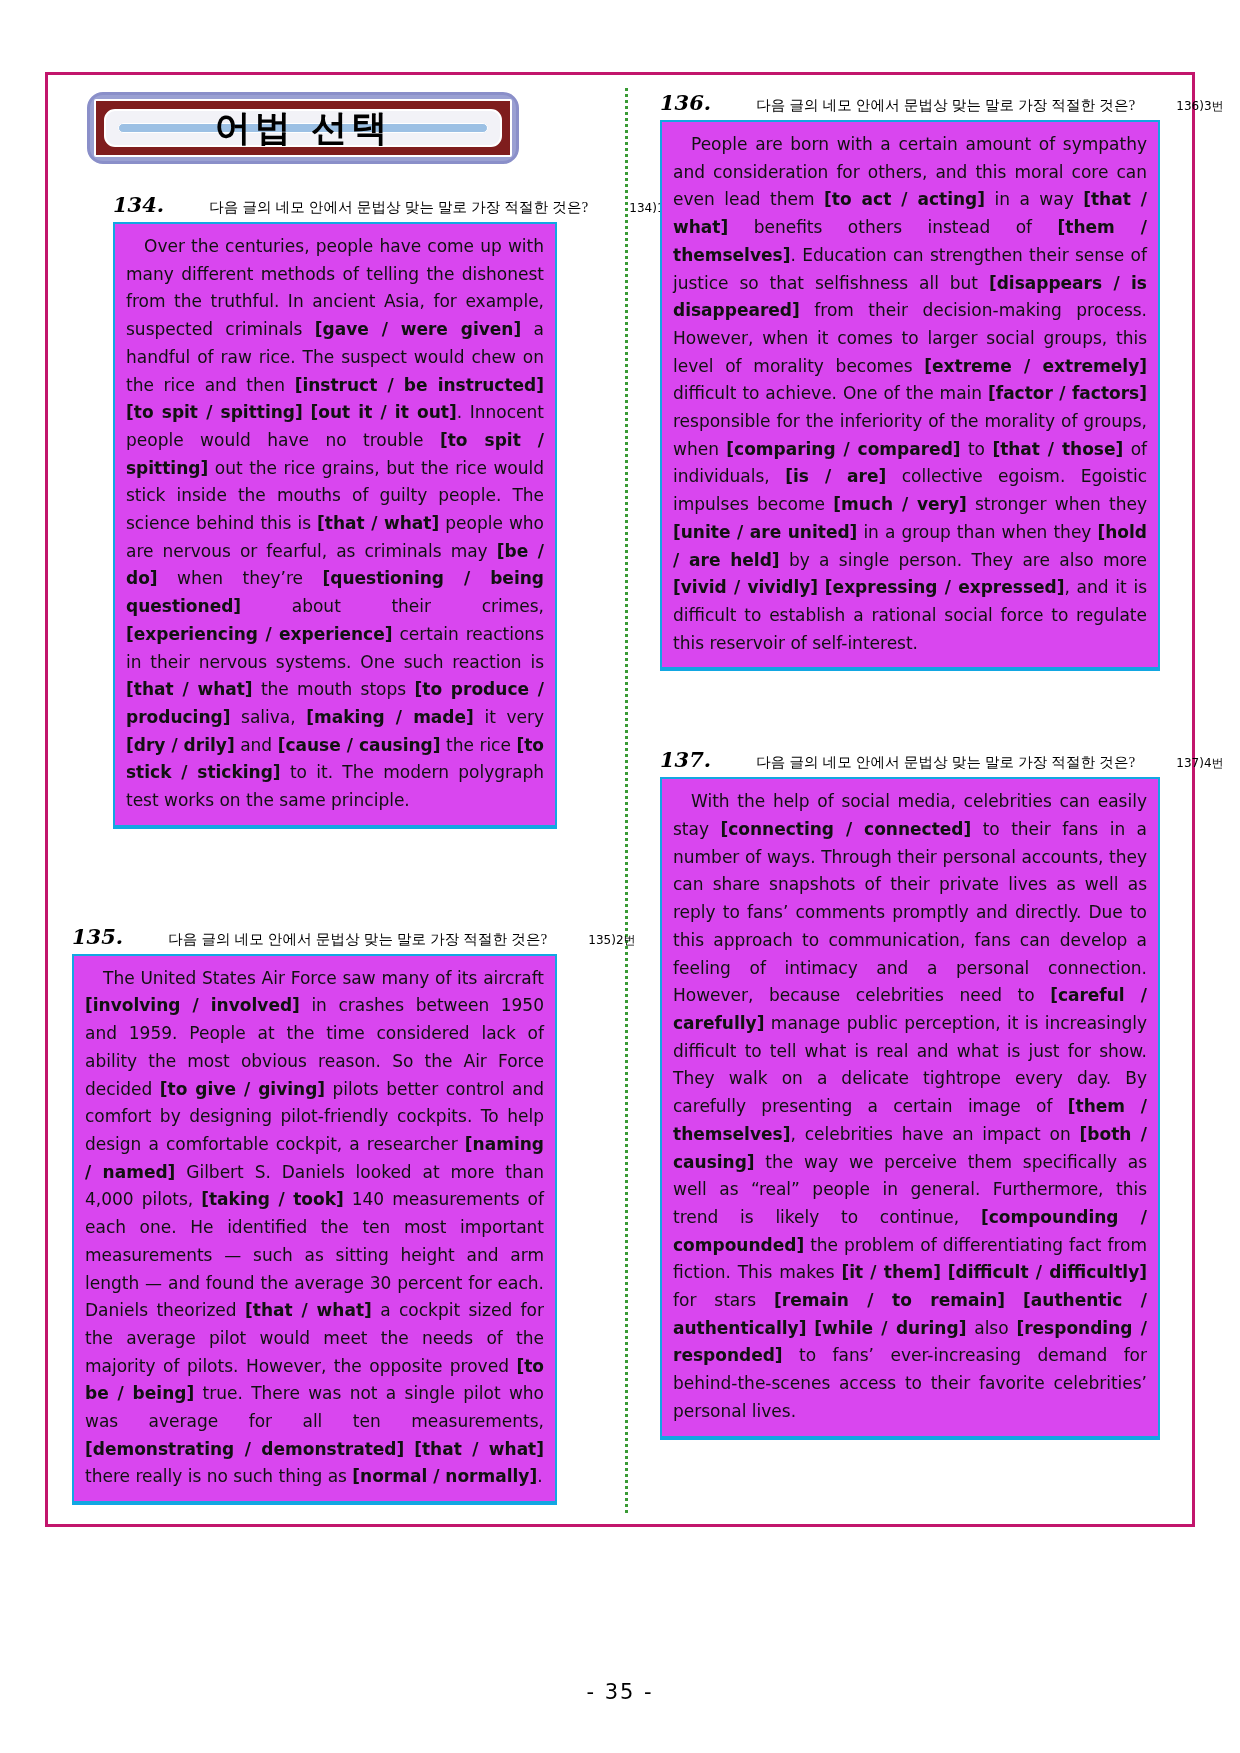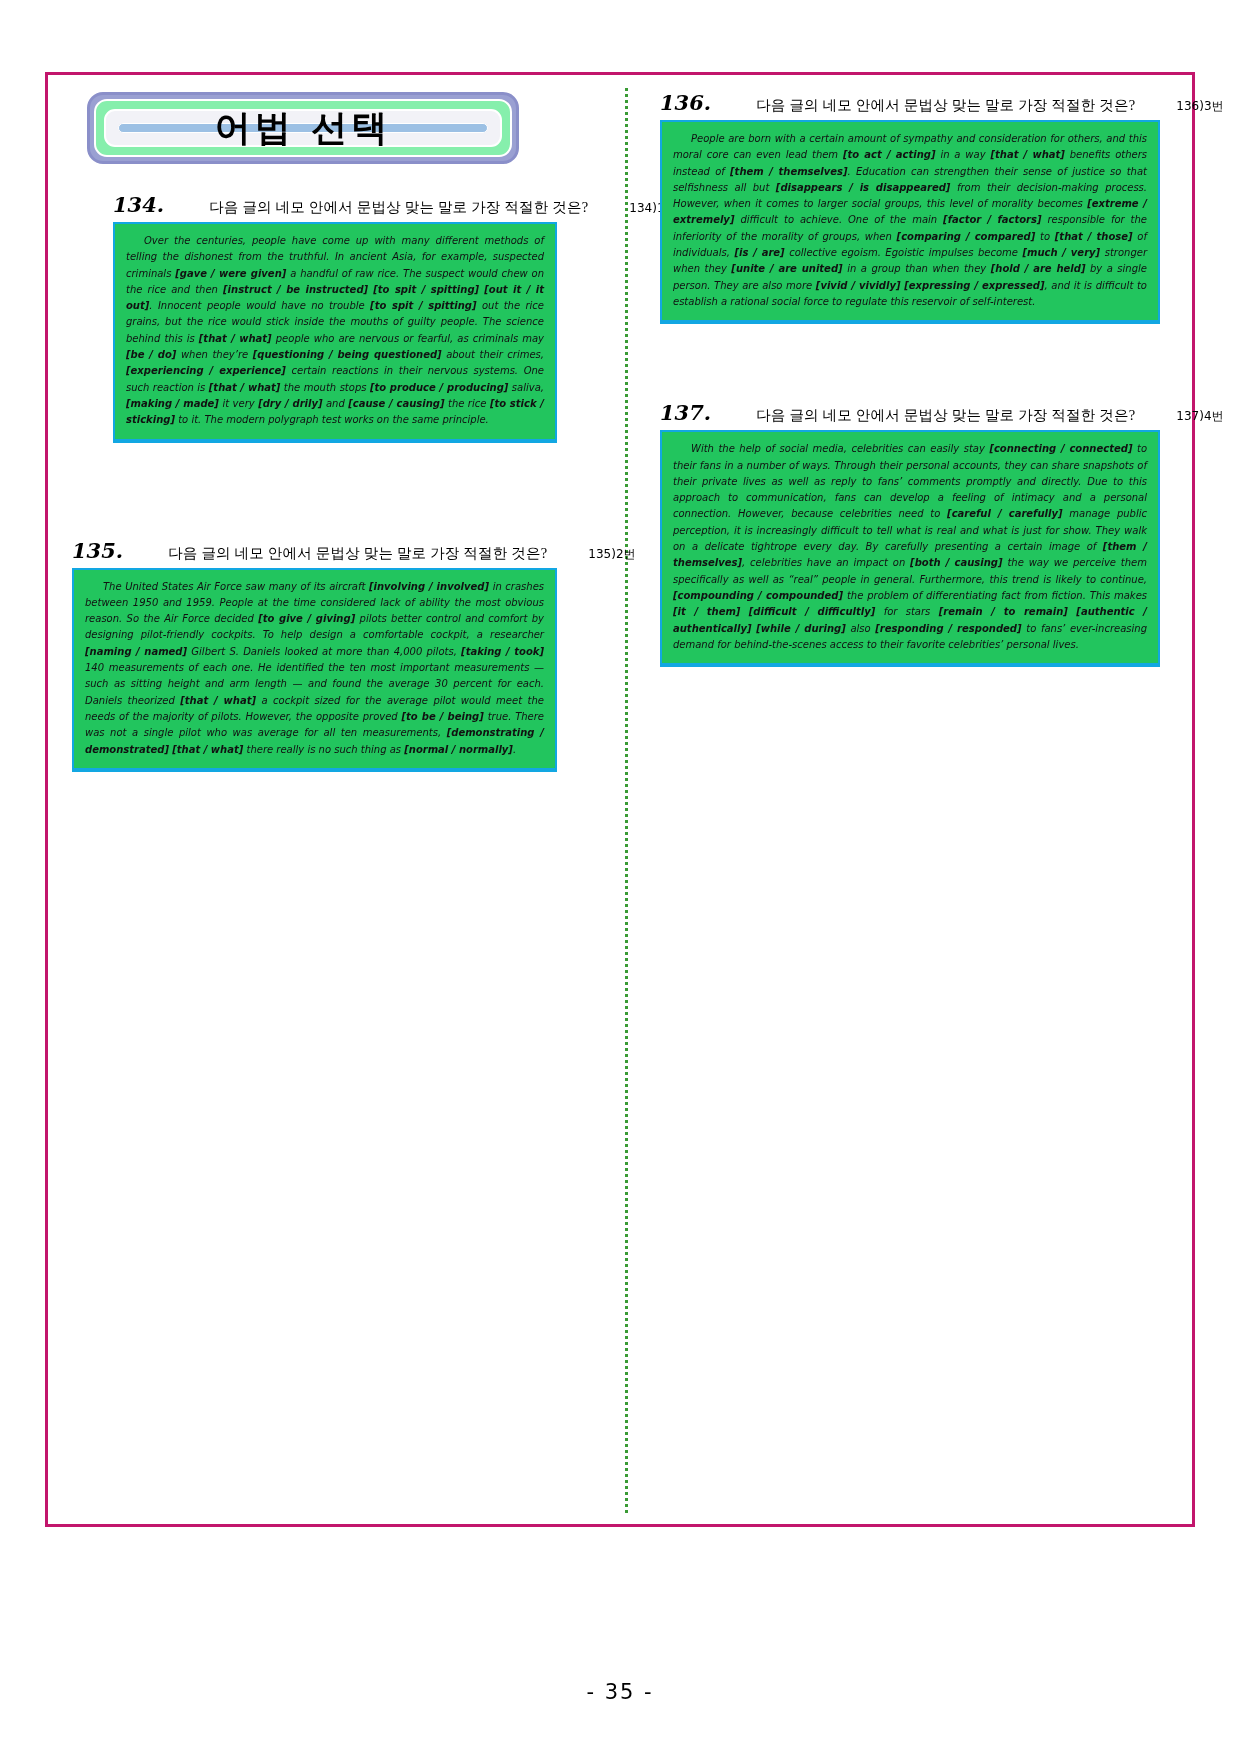--- a/index.html
+++ b/index.html
@@ -52,22 +52,22 @@
   }
   .banner-l1 {
     position: absolute; inset: 0;
     border: 3px solid #8a8fc9;
     border-radius: 16px;
     background: #9aa0d2;
   }
   .banner-l2 {
     position: absolute; inset: 4px;
     border: 2px solid #ffffff;
-    border-radius: 13px;
-    background: #86efac;
+    border-radius: 2px;
+    background: #7f1d1d;
   }
   .banner-l3 {
     position: absolute; inset: 8px;
     border: 2px solid #ffffff;
     border-radius: 11px;
     background: #f2f2f7;
   }
   .banner-l4 {
     position: absolute; inset: 12px;
     border: 1px solid #ffffff;
@@ -112,28 +112,27 @@
     vertical-align: super;
     margin-left: 1px;
     color: #000;
   }
 
   
   .passage {
     border: 2px solid #12a7e2;
     border-bottom-width: 4px;
     padding: 9px 11px 10px 11px;
-    font-size: 10px;
+    font-size: 17px;
     line-height: 1.63;
     color: #111;
     text-align: justify;
     text-justify: inter-word;
     hyphens: none;
-    background: #22c55e;
-    font-style: italic;
+    background: #d946ef;
   }
   .passage .indent { display: inline-block; width: 18px; }
   .passage b { font-weight: bold; }
 
   
   .block-134 { margin-top: 28px; margin-left: 41px; }
   .block-135 { margin-top: 95px; }
   .block-136 { margin-top: 18px; }
   .block-137 { margin-top: 76px; }
 

